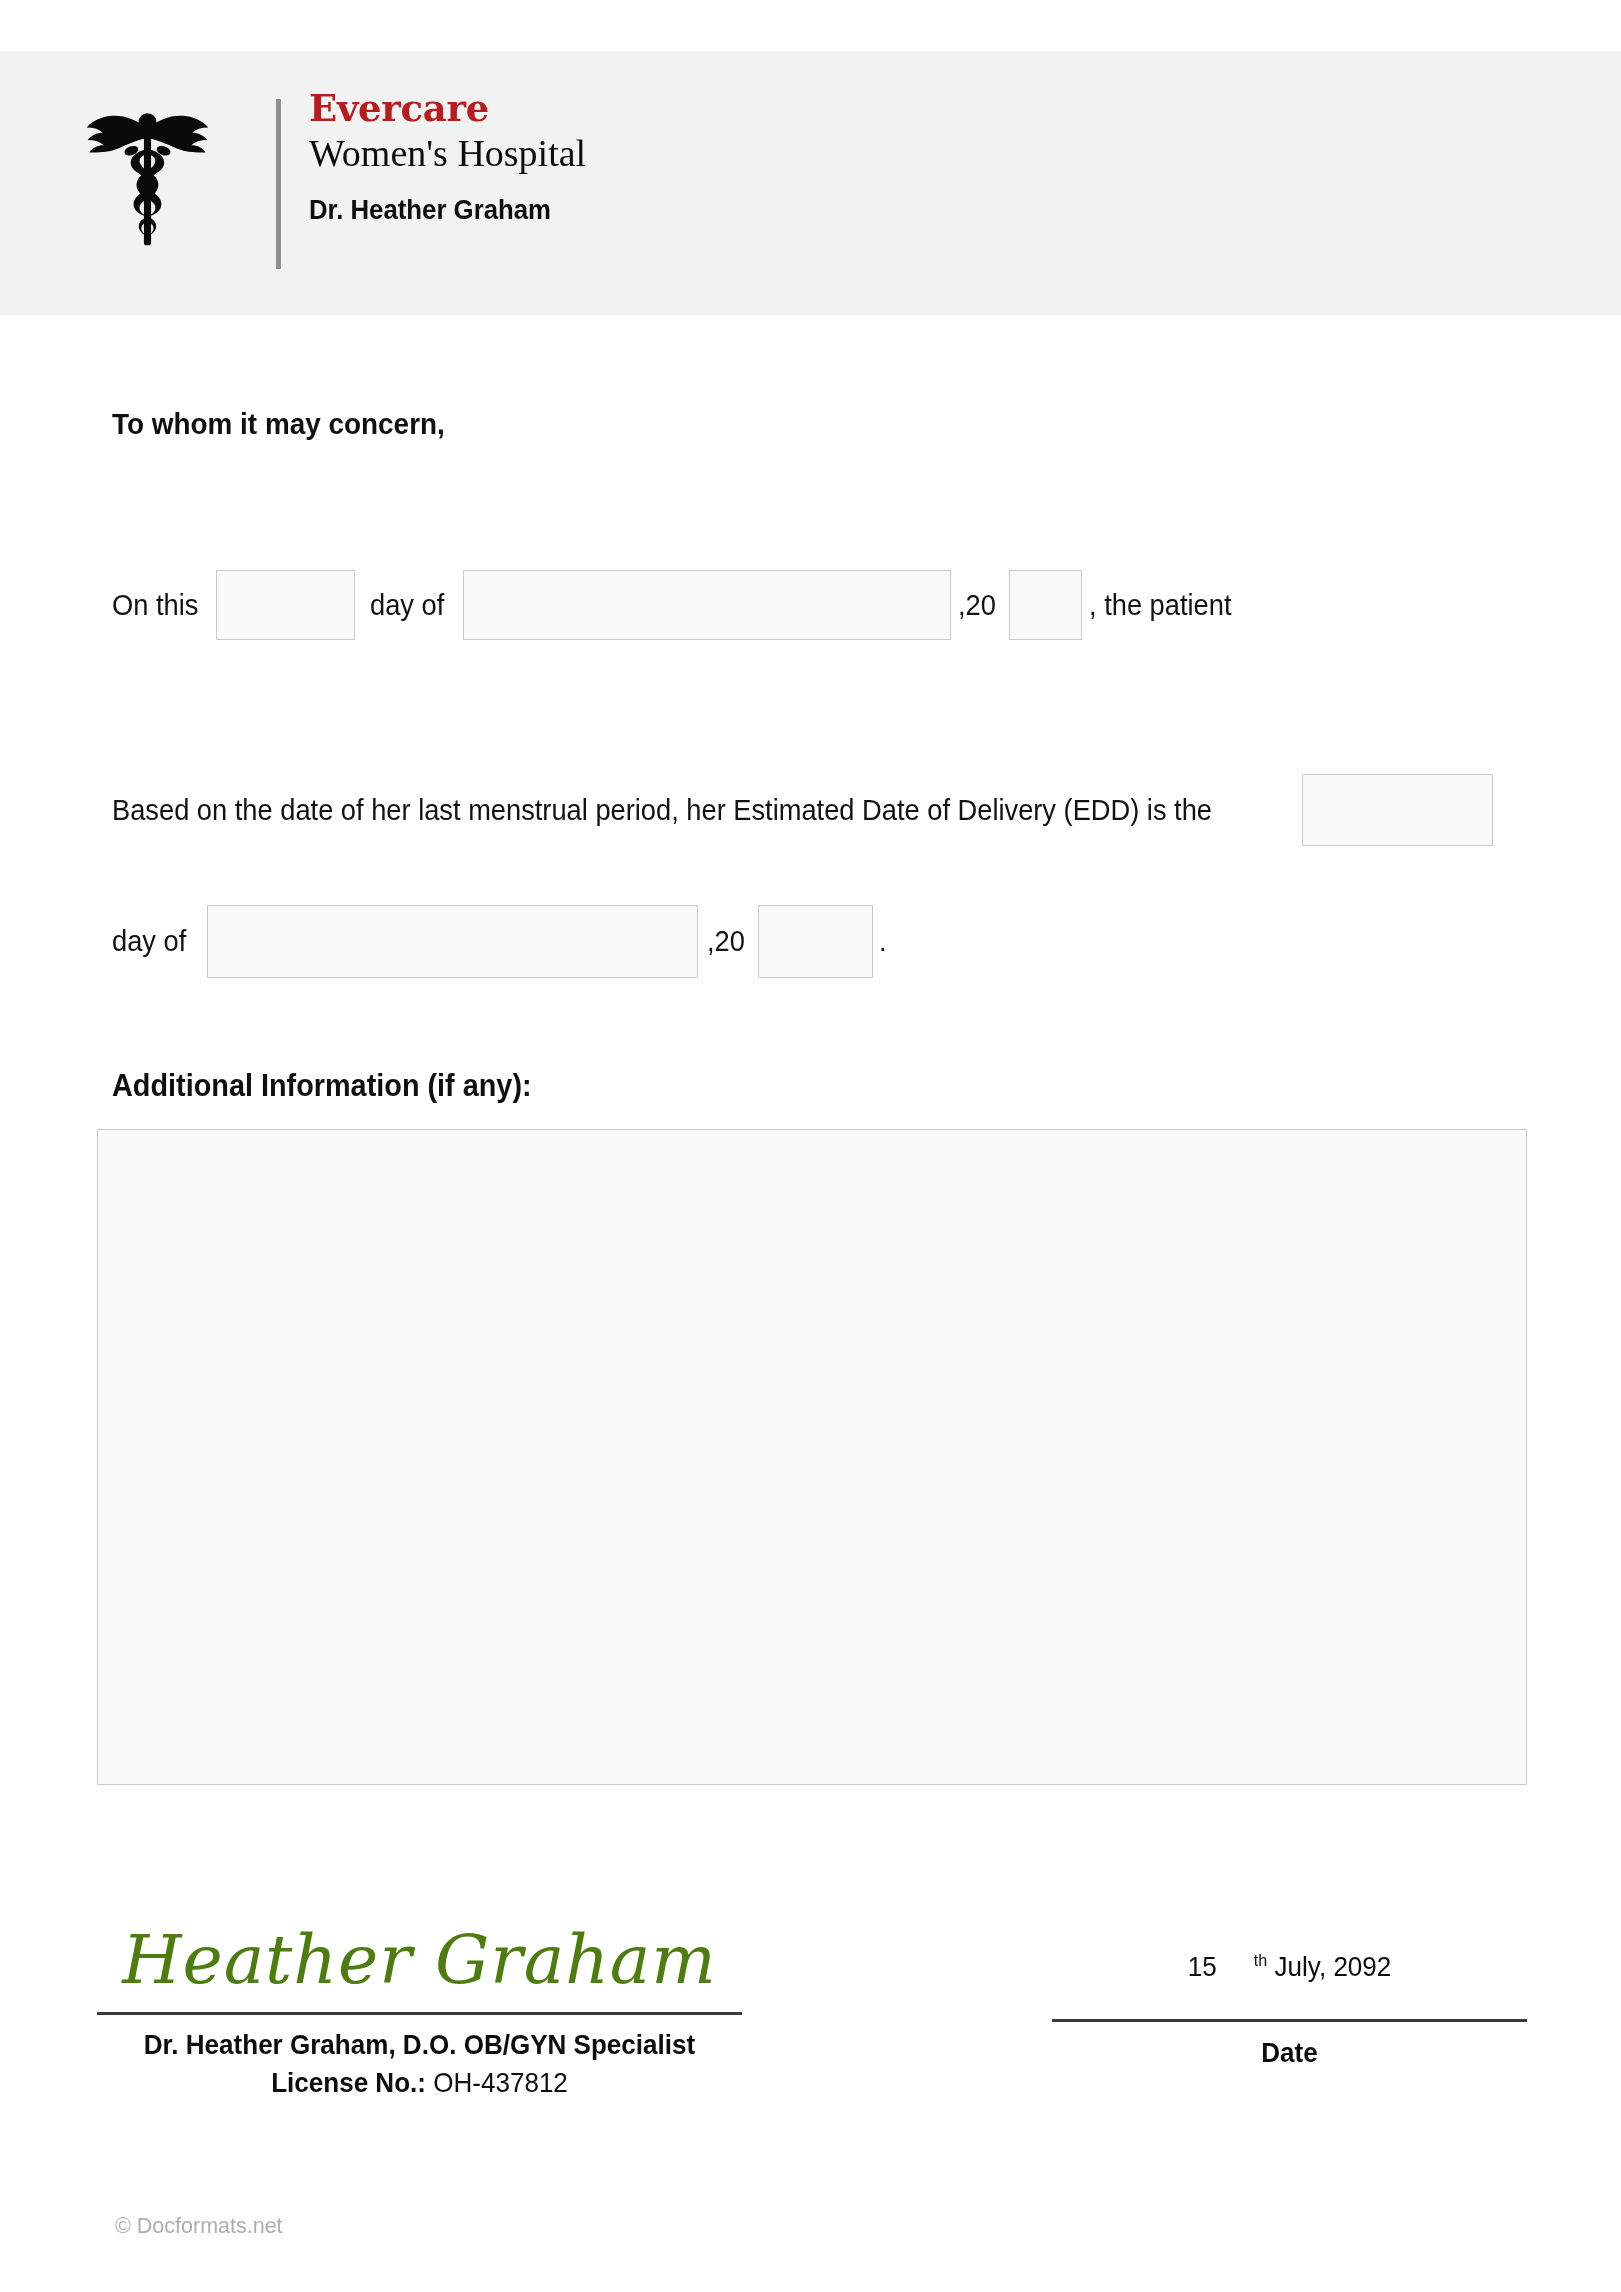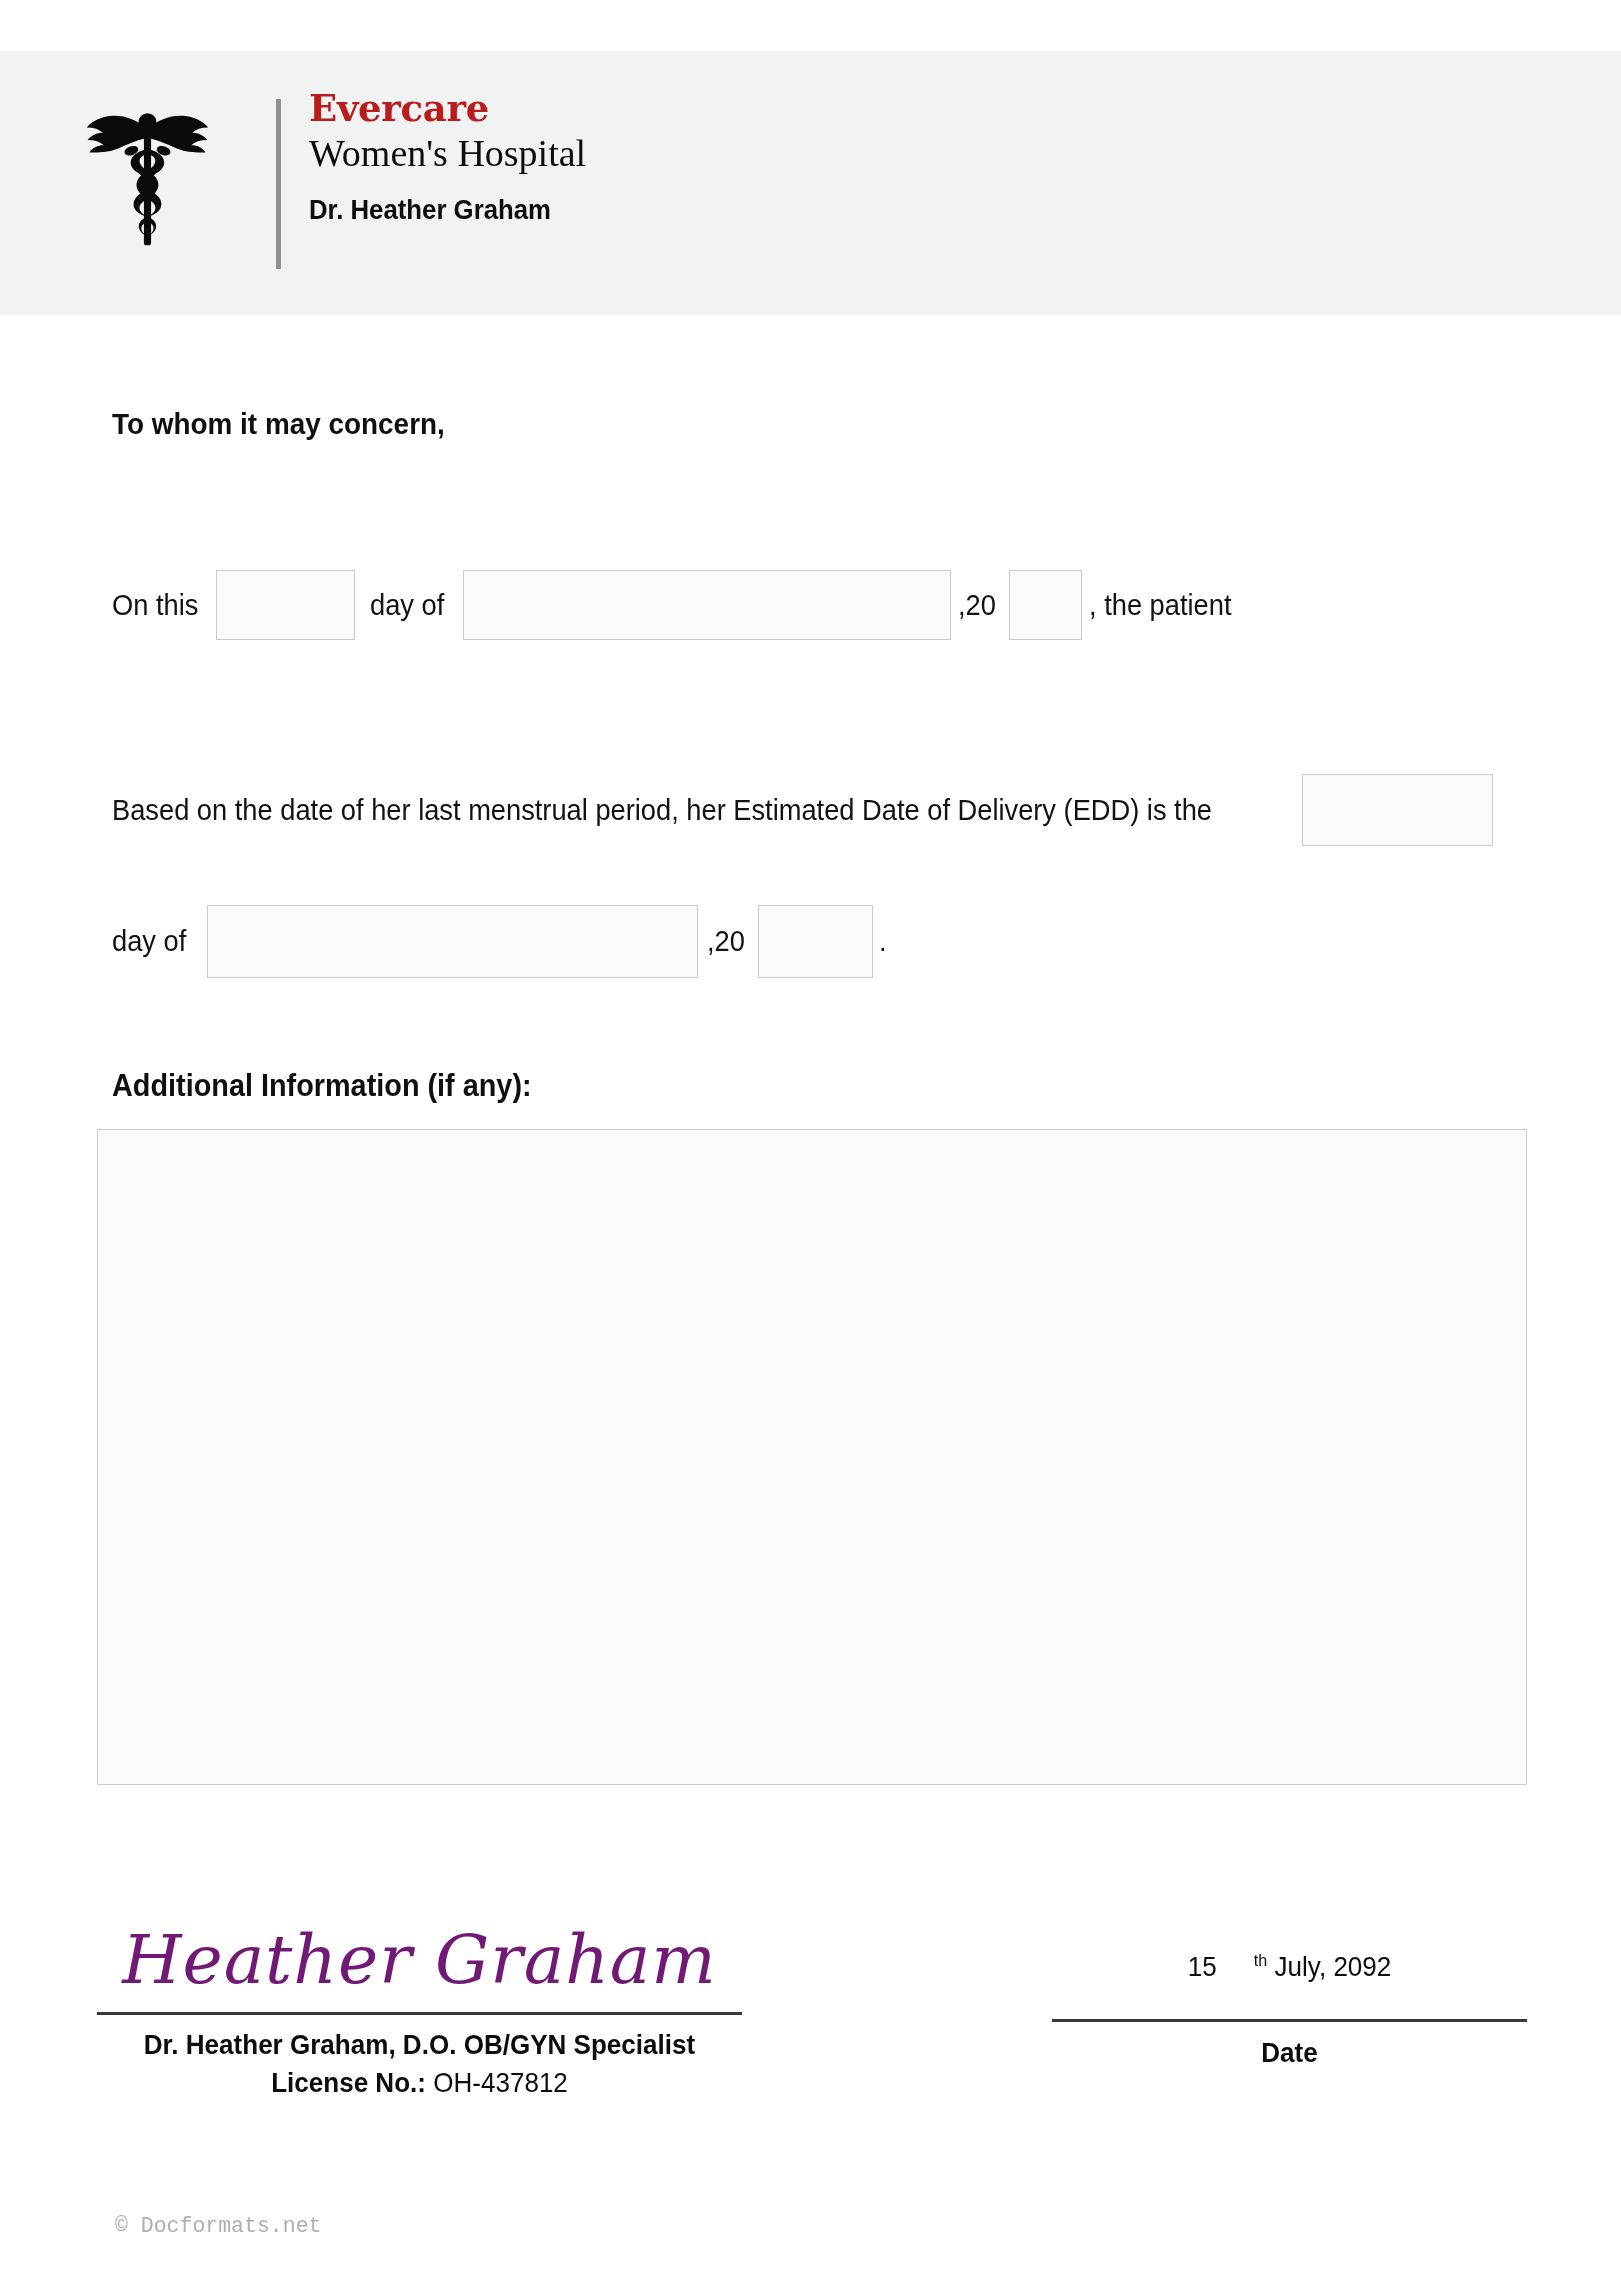--- a/index.html
+++ b/index.html
@@ -204,21 +204,21 @@
     left: 97px;
     top: 1917px;
     width: 645px;
     text-align: center;
   }
   .sig-script {
     font-family: "URW Chancery L", "Z003", "DejaVu Serif", serif;
     font-style: italic;
     font-size: 68px;
     line-height: 86px;
-    color: #701a75;
+    color: #4d7c0f;
     white-space: nowrap;
     letter-spacing: 0.9px;
   }
   .sig-rule {
     height: 2.7px;
     background: #3a3a3a;
     margin-top: 9px;
   }
   .sig-name {
     font-family: "Liberation Sans Narrow", "Liberation Sans", sans-serif;
@@ -270,21 +270,21 @@
     line-height: 39px;
     margin-top: 10.7px;
     color: #0d0d0d;
     transform: scaleX(0.93);
   }
 
   .footer-credit {
     position: absolute;
     left: 115px;
     top: 2214px;
-    font-family: Liberation Mono, monospace;
+    font-family: Liberation Sans, sans-serif;
     font-size: 21.5px;
     color: #aeaeae;
   }
 </style>
 </head>
 <body>
 
 <div class="page">
 
   <div class="header-band"></div>

